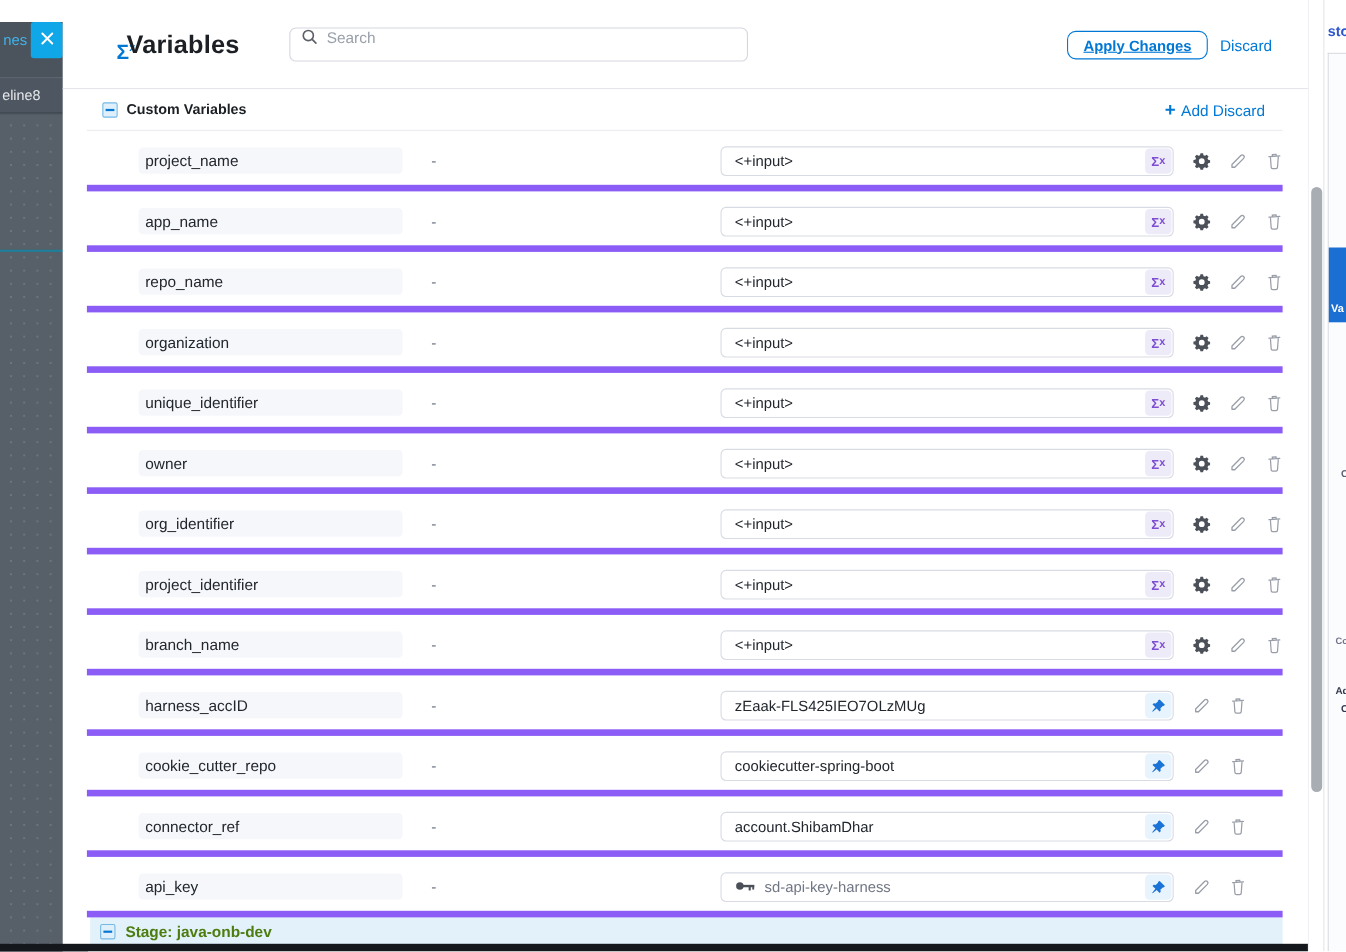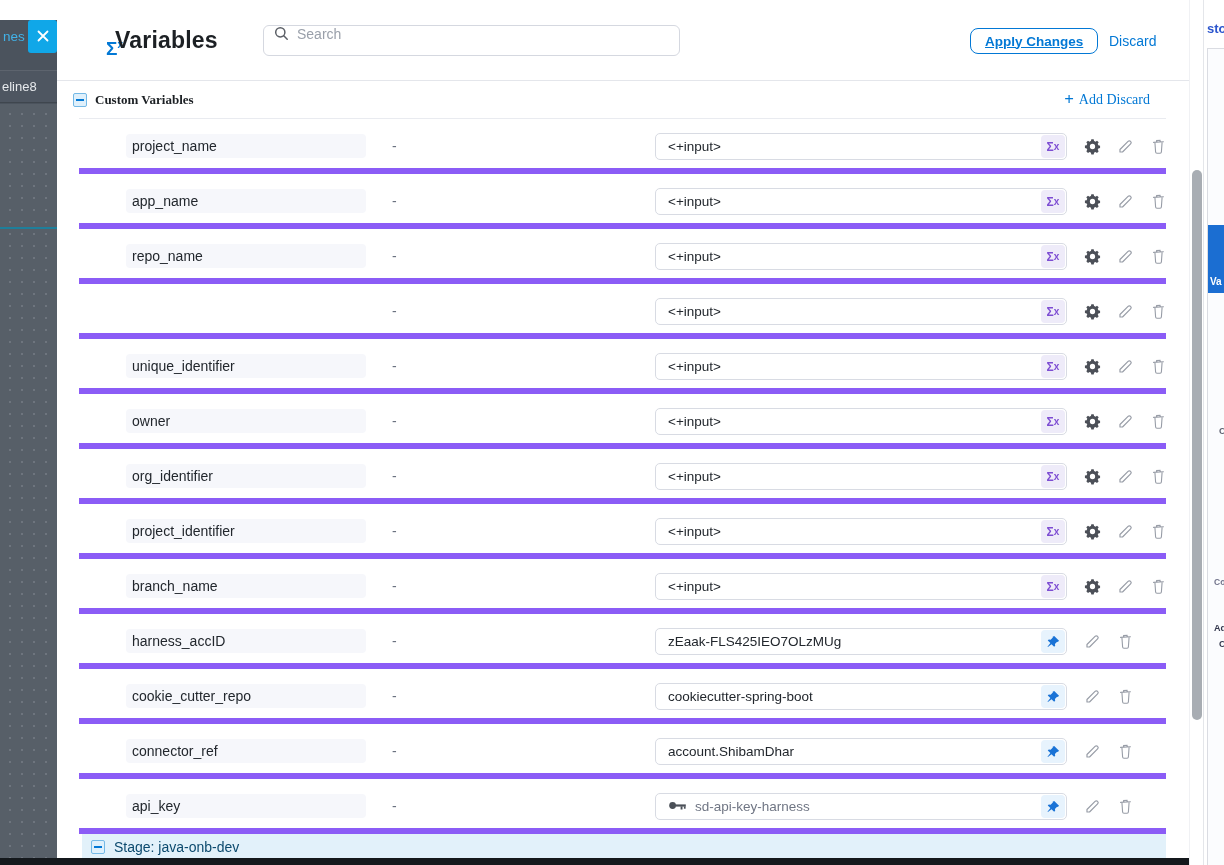--- a/index.html
+++ b/index.html
@@ -31,21 +31,21 @@
   .searchbox input { border:none; outline:none; flex:1; font-size:14px; color:#22272d; margin-left:8px;
                      font-family:"Liberation Sans", sans-serif; background:transparent; }
   .searchbox input::placeholder { color:#9aa0aa; }
   .apply-btn { position:absolute; left:913px; top:28px; height:26px; padding:0 14px; border:1.4px solid #0278d5;
                border-radius:8px; background:#fff; color:#0278d5; font-size:13.5px; font-weight:bold;
                font-family:"Liberation Sans", sans-serif; cursor:pointer;text-decoration:underline; }
   .discard-link { position:absolute; left:1052px; top:33px; font-size:14px; color:#0278d5; cursor:pointer; }
 
   .panel-body { position:absolute; top:80px; left:0; width:100%; }
   .section-header { height:38px; border-top:1px solid #e4e6eb; display:flex; align-items:center;
-                    padding-left:16px; padding-right:39px;font-family:Liberation Serif, serif; }
+                    padding-left:36px; padding-right:39px; }
   .minus-box { width:14px; height:14px; border:1px solid #74b9e6; border-radius:2px; background:#dff0fb;
                display:inline-flex; align-items:center; justify-content:center; cursor:pointer; flex:0 0 auto; }
   .minus-box i { display:block; width:8px; height:2px; background:#0278d5; }
   .section-title { margin-left:8px; font-size:13px; font-weight:bold; color:#1c2024; }
   .add-variable { margin-left:auto; color:#0278d5; font-size:14px; cursor:pointer; display:flex; align-items:center; }
   .add-variable .plus { font-size:17px; font-weight:bold; margin-right:5px; }
 
   .rows { margin:0 23px 0 22px; border-top:1px solid #e9ebf0; }
   .var-row { position:relative; height:55px; border-bottom:6px solid #8b5cf6; }
   .name-pill { position:absolute; left:47px; top:15px; width:240px; height:24px; background:#f6f7fb;
@@ -62,21 +62,21 @@
   .chip { width:24px; height:23px; margin-right:1px; border-radius:4px; display:flex; align-items:center;
           justify-content:center; cursor:pointer; flex:0 0 auto; }
   .chip-sigma { background:#eeebf9; color:#7d4dd3; font-size:12px; font-weight:bold; }
   .chip-pin { background:#e7f3fd; display:none; }
   .type-fixed .chip-pin, .type-secret .chip-pin { display:flex; }
   .row-actions { position:absolute; left:1004px; top:0; height:55px; display:flex; align-items:center; gap:15px; }
   .icon-btn { width:18px; height:18px; display:inline-flex; align-items:center; justify-content:center; cursor:pointer; }
 
   .stage-bar { margin:0 23px 0 25px; height:25px; background:#e2f1fa; display:flex; align-items:center;
                padding-left:9px; }
-  .stage-title { margin-left:9px; font-size:14px; font-weight:normal; color:#0c4a6e; }
+  .stage-title { margin-left:9px; font-size:14px; font-weight:bold; color:#4d7c0f; }
 
   
   .scrollcol { position:absolute; left:1189px; top:0; width:14px; height:865px; background:#fff;
                border-left:1px solid #f0f1f4; z-index:3; }
   .scroll-thumb { position:absolute; left:2px; top:170px; width:10px; height:550px; background:#a8adb3;
                   border-radius:5px; cursor:grab; }
 
   
   .rail { position:absolute; left:1203px; top:0; width:21px; height:865px; background:#fff;
           border-left:1px solid #e4e6ea; z-index:3; overflow:hidden; }
@@ -234,20 +234,21 @@
       </span>
       <span class="icon-btn">
         <svg width="17" height="17" viewBox="0 0 20 20">
                 <path d="M4.2 5.2l11.6-.8M8 4.6l-.2-1.6 4-.3.2 1.6M5.8 5.5l.8 10.9a1.6 1.6 0 0 0 1.6 1.5h3.6a1.6 1.6 0 0 0 1.6-1.5l.8-11" fill="none" stroke="#989da7" stroke-width="1.3" stroke-linecap="round"></path>
               </svg>
       </span>
     </div>
   </div>
 
   <div class="var-row type-runtime">
+    <span class="name-pill">organization</span>
     <span class="req-dash">-</span>
     <div class="value-input">
       <span class="value-text">
 
         <span>&lt;+input&gt;</span>
       </span>
       <span class="chip chip-sigma">
               <span>Σ</span>
               <span class="sup">x</span>
             </span>

